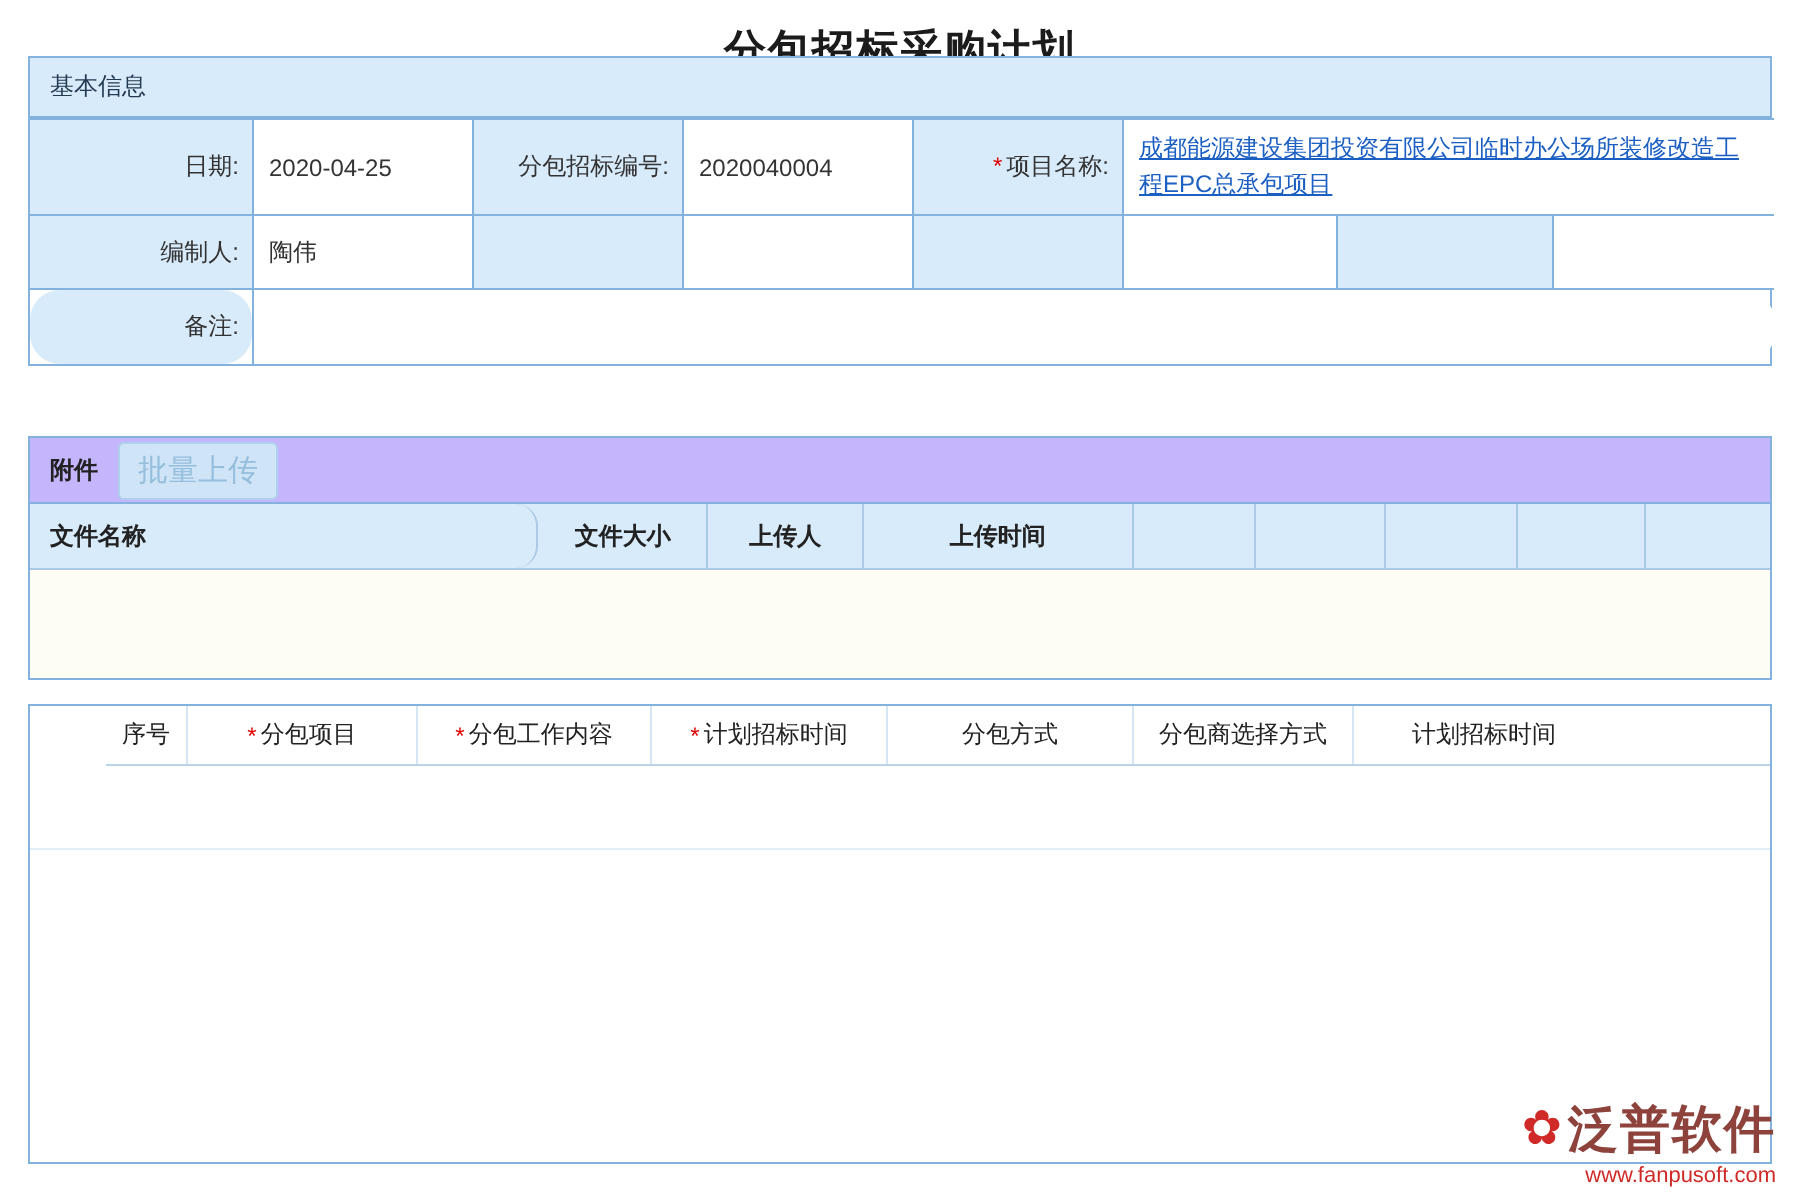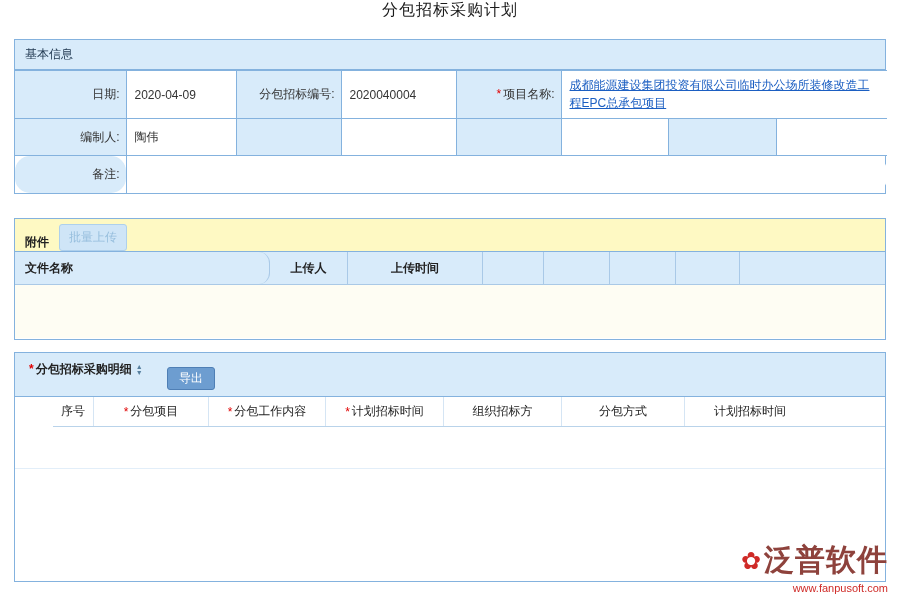--- a/index.html
+++ b/index.html
@@ -2,42 +2,42 @@
 <html><head>
 <meta charset="utf-8">
 <style>
   * { margin:0; padding:0; box-sizing:border-box; }
   html,body { width:900px; height:600px; }
   body {
     position:relative; background:#ffffff; overflow:hidden;
     font-family:"Liberation Sans","DejaVu Sans",sans-serif;
     font-size:12px; color:#333;
   }
-  .page-title { text-align:center; font-size:16px; font-weight:normal; color:#1b1b1b; letter-spacing:1px; }
+  .page-title { padding-top:11px; text-align:center; font-size:21px; font-weight:bold; color:#1b1b1b; letter-spacing:1px; }
 
   .panel { position:absolute; left:14px; width:872px; background:#fff; border:1px solid #84b2de; }
 
   
-  .panel-basic { top:39px; }
+  .panel-basic { top:28px; }
   .sec-head { height:30px; line-height:28px; padding-left:10px; background:#d8ebfa; border-bottom:1px solid #84b2de; color:#223a52; }
   table.info { width:100%; border-collapse:collapse; table-layout:fixed; }
   table.info td { border:1px solid #84b2de; font-size:12px; vertical-align:middle; }
   table.info tr td:first-child { border-left:none; }
   table.info tr td:last-child { border-right:none; }
   table.info tr:last-child td { border-bottom:none;border-radius:15px; }
   td.lbl { background:#d8ebfa; text-align:right; padding-right:6px;margin-top:24px; }
   td.val { background:#ffffff; padding:2px 8px; }
   .req { color:#e00000; margin-right:2px; }
   a.plink { color:#1c5fc2; text-decoration:underline; line-height:1.45; cursor:pointer; }
 
   
   .panel-attach { top:218px; height:122px; }
-  .attach-head { height:32px; display:flex; align-items:flex-end; padding-left:10px; background:#fef9c3; }
+  .attach-head { height:32px; display:flex; align-items:center; padding-left:10px; background:#c4b5fd; }
   .attach-title { font-weight:bold; color:#222; margin-right:10px; }
-  .btn-batch { background:#cfe5f7; color:#96bedd; border:1px solid #aed0ec; border-radius:3px; padding:4px 9px; font-size:12px; cursor:pointer; font-family:inherit; }
+  .btn-batch { background:#cfe5f7; color:#96bedd; border:1px solid #aed0ec; border-radius:3px; padding:4px 9px; font-size:15px; cursor:pointer; font-family:inherit; }
   .attach-cols { display:flex; height:34px; background:#d8ebfa; border-top:1px solid #84b2de; border-bottom:1px solid #aac9e6; }
   .attach-cols .c { display:flex; align-items:center; justify-content:center; border-right:1px solid #a9c9e7; font-weight:bold; color:#222; }
   .attach-cols .c.first { justify-content:flex-start; padding-left:10px;border-radius:11px; }
   .attach-cols .c.last { border-right:none; }
   .attach-body { height:53px; background:#fefdf3; }
 
   
   .panel-detail { top:352px; height:230px; }
   .detail-band { height:44px; background:#d8ebfa; border-bottom:1px solid #84b2de; position:relative; }
   .band-title { position:absolute; left:14px; top:8px; font-weight:bold; color:#222; }
@@ -47,21 +47,21 @@
   .detail-cols { display:flex; height:30px; background:#ffffff; border-bottom:1px solid #b9d3ea;margin-left:38px; }
   .detail-cols .c { display:flex; align-items:center; justify-content:center; border-right:1px solid #d5e5f4; font-size:12px; color:#222; }
   .detail-cols .c.last { border-right:none; }
   .detail-empty-row { height:42px; border-bottom:1px solid #e2eef9; background:#fff; }
   .detail-body { background:#fff; }
 
   
   .brand { position:absolute; right:12px; bottom:6px; text-align:right; }
   .brand-top { display:flex; align-items:center; justify-content:flex-end; gap:3px; }
   .brand-icon { color:#cf2a27; font-size:24px; line-height:24px; }
-  .brand-name { font-size:30px; font-weight:bold; color:#8e423c; letter-spacing:1px; font-family:"Liberation Serif","DejaVu Serif",serif; }
+  .brand-name { font-size:25px; font-weight:bold; color:#8e423c; letter-spacing:1px; font-family:"Liberation Serif","DejaVu Serif",serif; }
   .brand-url { font-size:11px; color:#cf2a27; margin-top:1px; }
 </style>
 </head>
 <body>
 
 <div class="page-title">分包招标采购计划</div>
 
 <div class="panel panel-basic">
   <div class="sec-head">基本信息</div>
   <table class="info">
@@ -71,21 +71,21 @@
         <col style="width:105px">
         <col style="width:115px">
       <col style="width:105px">
         <col style="width:107px">
         <col style="width:108px">
         <col style="width:111px">
     </colgroup>
     <tbody>
         <tr style="height:48px">
       <td class="lbl">日期:</td>
-      <td class="val">2020-04-09</td>
+      <td class="val">2020-04-25</td>
       <td class="lbl">分包招标编号:</td>
       <td class="val">2020040004</td>
       <td class="lbl">
         <span class="req">*</span><span>项目名称:</span>
       </td>
       <td class="val" colspan="3">
         <a class="plink">成都能源建设集团投资有限公司临时办公场所装修改造工程EPC总承包项目</a>
       </td>
     </tr>
     <tr style="height:37px">
@@ -106,59 +106,54 @@
     </table>
 </div>
 
 <div class="panel panel-attach">
   <div class="attach-head">
     <span class="attach-title">附件</span>
     <button class="btn-batch">批量上传</button>
   </div>
   <div class="attach-cols">
     <div class="c first" style="width:255px">文件名称</div>
+    <div class="c" style="width:85px">文件大小</div>
     <div class="c" style="width:78px">上传人</div>
     <div class="c" style="width:135px">上传时间</div>
     <div class="c" style="width:61px"></div>
     <div class="c" style="width:66px"></div>
     <div class="c" style="width:66px"></div>
     <div class="c" style="width:64px"></div>
     <div class="c last" style="width:62px"></div>
   </div>
   <div class="attach-body"></div>
 </div>
 
 <div class="panel panel-detail">
-  <div class="detail-band">
-    <span class="band-title">
-      <span class="req">*</span><span>分包招标采购明细</span><span class="sort-ico"><span>▲</span><span>▼</span></span>
-    </span>
-    <button class="btn-export">导出</button>
-  </div>
   <div class="detail-cols">
     <div class="c" style="width:41px">
       <span>序号</span>
     </div>
     <div class="c" style="width:115px">
       <span class="req">*</span>
         <span>分包项目</span>
     </div>
     <div class="c" style="width:117px">
       <span class="req">*</span>
         <span>分包工作内容</span>
     </div>
     <div class="c" style="width:118px">
       <span class="req">*</span>
         <span>计划招标时间</span>
     </div>
-    <div class="c" style="width:118px">
-      <span>组织招标方</span>
-    </div>
     <div class="c" style="width:123px">
       <span>分包方式</span>
+    </div>
+    <div class="c" style="width:110px">
+      <span>分包商选择方式</span>
     </div>
     <div class="c last" style="width:130px">
       <span>计划招标时间</span>
     </div>
   </div>
   <div class="detail-empty-row"></div>
   <div class="detail-body"></div>
 </div>
 
 <div class="brand">

